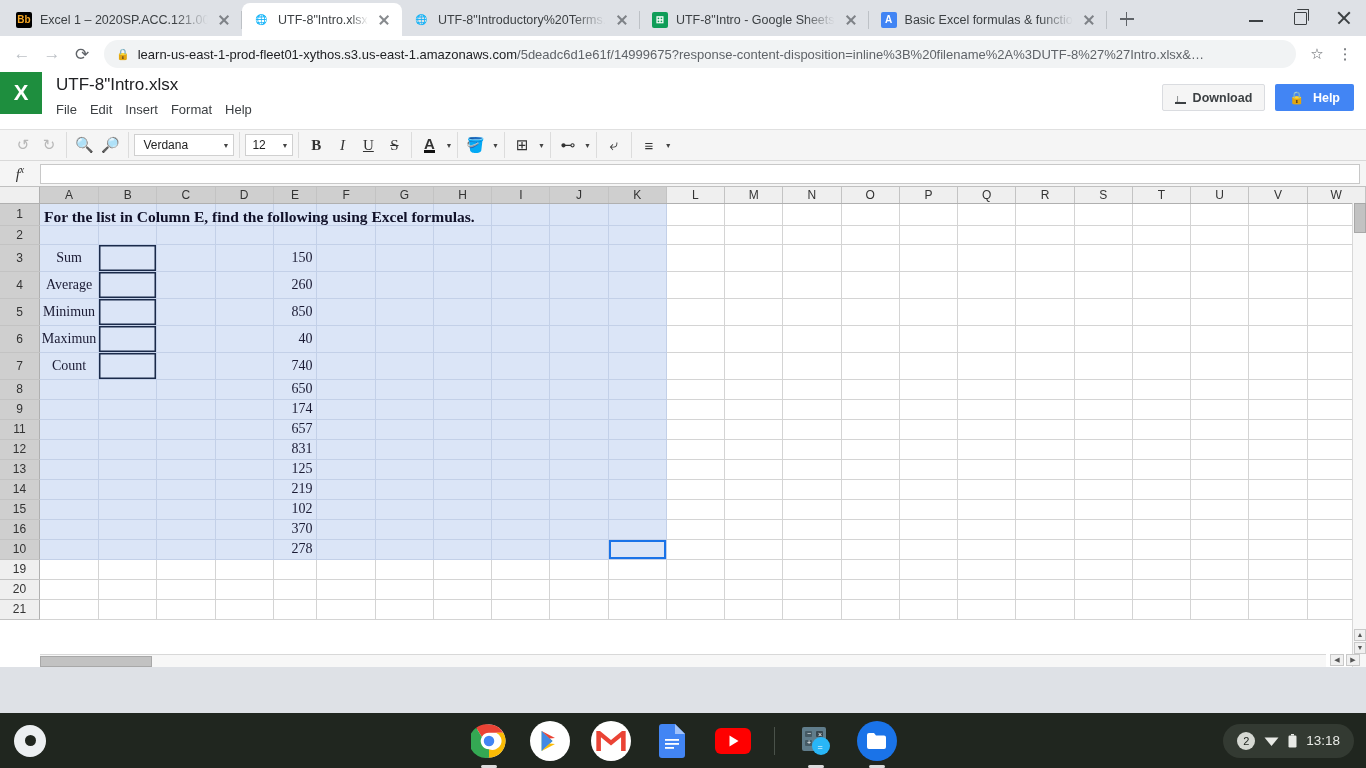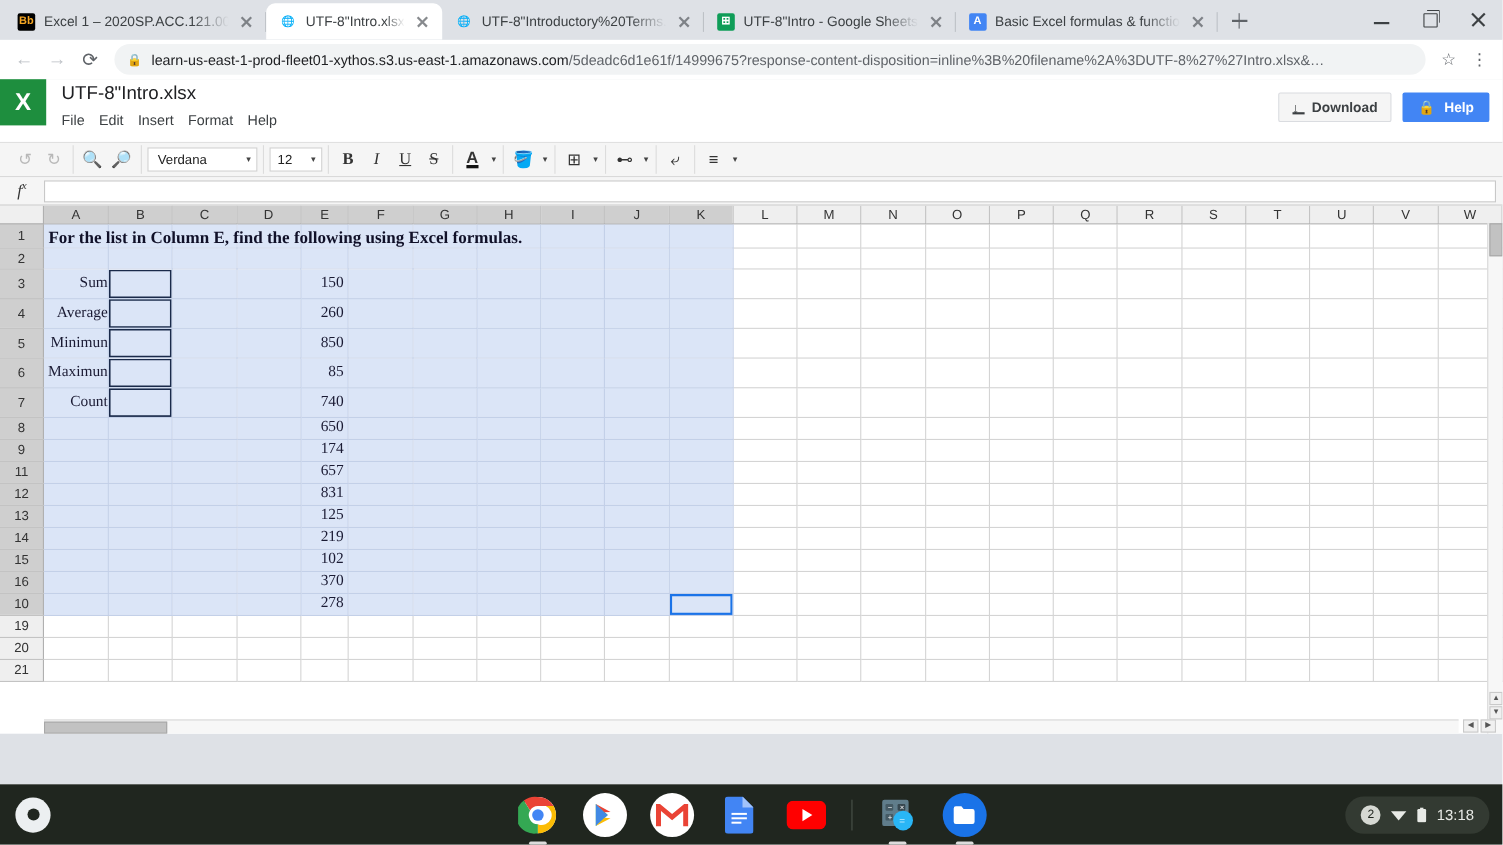--- a/index.html
+++ b/index.html
@@ -154,21 +154,21 @@
     width:40px; background:#efefef; border-right:1px solid #b0b0b0;
     border-bottom:1px solid #c3c3c3; font-size:12px; color:#333; text-align:center;
   }
   td.rowhead.sel { background:#cfcfcf; }
   td.cell {
     border-right:1px solid #d4d4d4; border-bottom:1px solid #d4d4d4;
     font-family:"Liberation Serif", serif; font-size:14px; color:#1a1a33;
     overflow:hidden; white-space:nowrap;
   }
   td.cell.inrange { background:#dbe5f7; border-right-color:#c3d0e8; border-bottom-color:#c3d0e8; }
-  td.cell.ctr { text-align:right; }
+  td.cell.ctr { text-align:center; }
   td.cell.right { text-align:right; padding-right:4px; }
   td.cell.boxed { box-shadow: inset 0 0 0 1.5px #1a2a4a; }
   td.cell.selected { box-shadow: inset 0 0 0 2px #1a73e8; background:#dbe5f7; }
   .banner-text { position:absolute; font-family:"Liberation Serif", serif; font-weight:bold;
                  font-size:15.5px; color:#101028; white-space:nowrap; }
 
   
   #vscroll { position:absolute; right:0; top:16px; width:14px; bottom:0; background:#f7f7f7;
              border-left:1px solid #d8d8d8; }
   #vthumb { position:absolute; top:0; left:1px; width:12px; height:30px; background:#c2c2c2;
@@ -505,21 +505,21 @@
             <td class="cell" style="width: 59px;"></td>
             <td class="cell" style="width: 59px;"></td>
             <td class="cell" style="width: 59px;"></td>
           </tr>
           <tr style="height: 27px;">
             <td class="rowhead sel">6</td>
             <td class="cell inrange ctr" style="width: 59px;">Maximun</td>
             <td class="cell inrange boxed" style="width: 59px;"></td>
             <td class="cell inrange" style="width: 59px;"></td>
             <td class="cell inrange" style="width: 59px;"></td>
-            <td class="cell inrange right" style="width: 44px;">85</td>
+            <td class="cell inrange right" style="width: 44px;">40</td>
             <td class="cell inrange" style="width: 59px;"></td>
             <td class="cell inrange" style="width: 59px;"></td>
             <td class="cell inrange" style="width: 59px;"></td>
             <td class="cell inrange" style="width: 59px;"></td>
             <td class="cell inrange" style="width: 59px;"></td>
             <td class="cell inrange" style="width: 59px;"></td>
             <td class="cell" style="width: 59px;"></td>
             <td class="cell" style="width: 59px;"></td>
             <td class="cell" style="width: 59px;"></td>
             <td class="cell" style="width: 59px;"></td>

